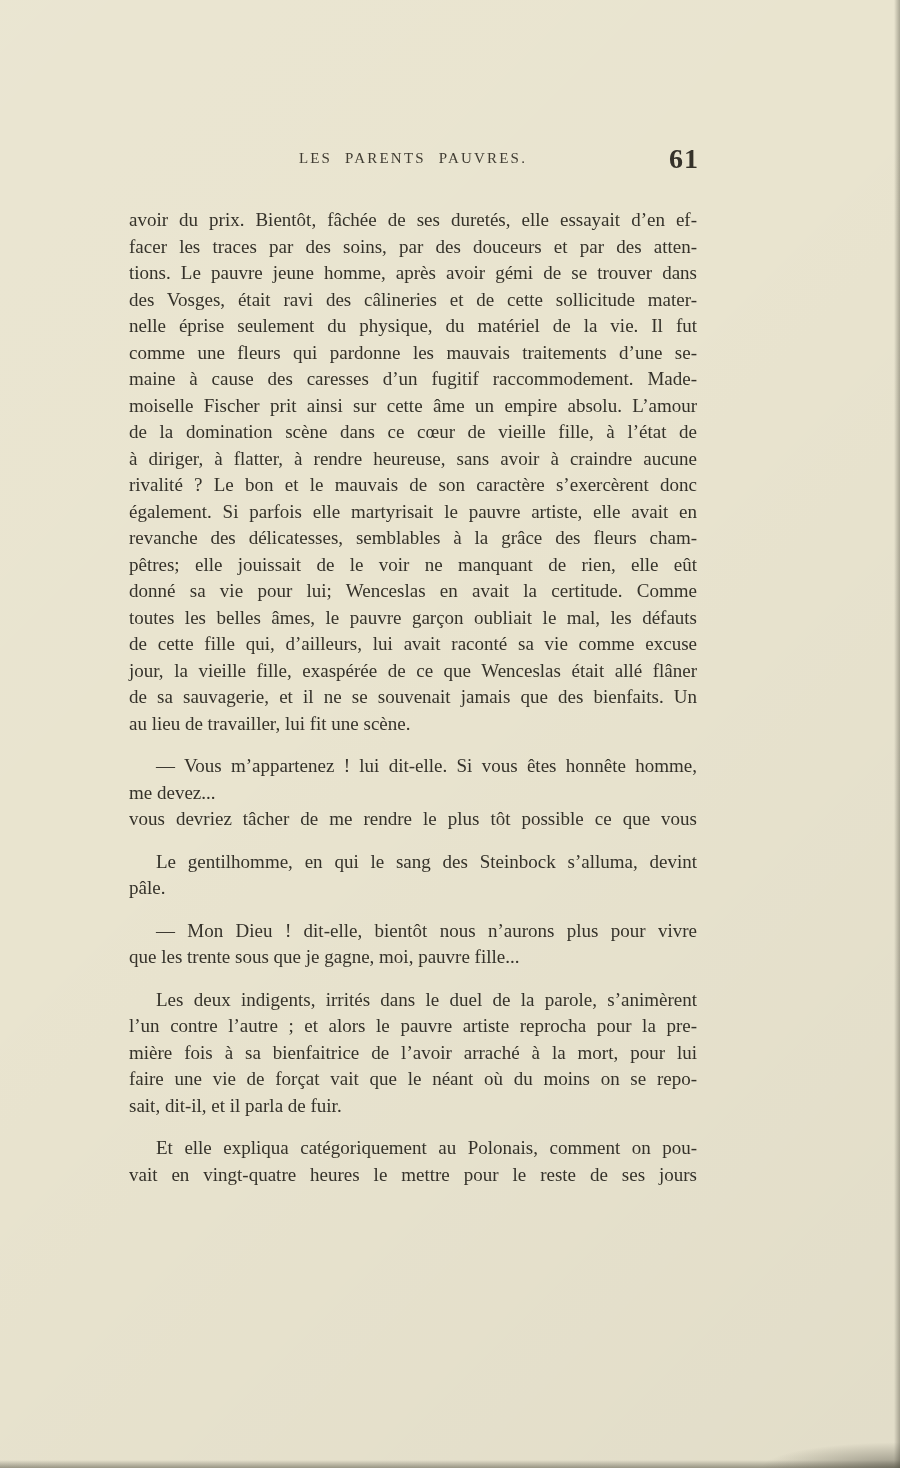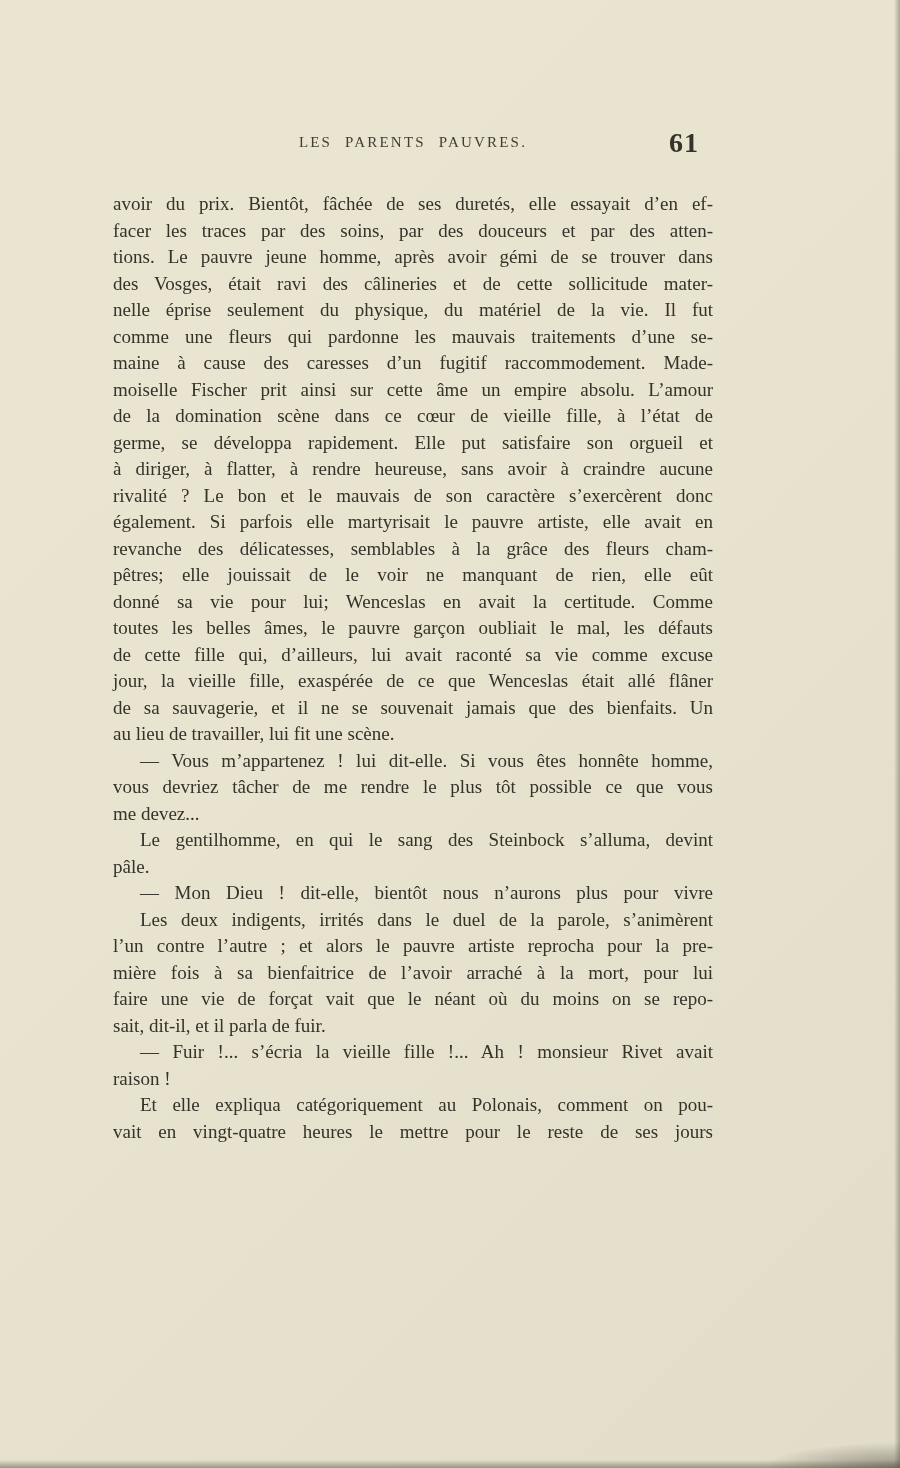--- a/index.html
+++ b/index.html
@@ -39,21 +39,21 @@
   .edge-corner {
     position: absolute;
     bottom: 0;
     right: 0;
     width: 140px;
     height: 26px;
     background: radial-gradient(ellipse at 100% 100%, rgba(80,78,66,0.55) 0%, rgba(80,78,66,0.0) 70%);
   }
   .header {
     position: absolute;
-    top: 134px;
+    top: 150px;
     left: 113px;
     width: 600px;
     height: 30px;
   }
   .running-title {
     display: block;
     text-align: center;
     font-size: 15px;
     letter-spacing: 2.2px;
     word-spacing: 7px;
@@ -69,21 +69,21 @@
     color: #35322a;
   }
   .body-text {
     position: absolute;
     top: 191px;
     left: 113px;
     width: 600px;
     font-size: 19px;
     line-height: 26.5px;
   }
-  .paragraph { margin: 0; }
+  .paragraph { margin: 16px; }
   .line {
     text-align: justify;
     text-align-last: justify;
     white-space: normal;
   }
   .line.last {
     text-align-last: left;
   }
   .line.indent {
     text-indent: 27px;
@@ -103,55 +103,51 @@
       <div class="paragraph">
         <div class="line">avoir du prix. Bientôt, fâchée de ses duretés, elle essayait d’en ef-</div>
         <div class="line">facer les traces par des soins, par des douceurs et par des atten-</div>
         <div class="line">tions. Le pauvre jeune homme, après avoir gémi de se trouver dans</div>
         <div class="line">des Vosges, était ravi des câlineries et de cette sollicitude mater-</div>
         <div class="line">nelle éprise seulement du physique, du matériel de la vie. Il fut</div>
         <div class="line">comme une fleurs qui pardonne les mauvais traitements d’une se-</div>
         <div class="line">maine à cause des caresses d’un fugitif raccommodement. Made-</div>
         <div class="line">moiselle Fischer prit ainsi sur cette âme un empire absolu. L’amour</div>
         <div class="line">de la domination scène dans ce cœur de vieille fille, à l’état de</div>
-        <div class="line">germe, se développa rapidement. Elle put satisfaire son orgueil et</div>
         <div class="line">à diriger, à flatter, à rendre heureuse, sans avoir à craindre aucune</div>
         <div class="line">rivalité ? Le bon et le mauvais de son caractère s’exercèrent donc</div>
         <div class="line">également. Si parfois elle martyrisait le pauvre artiste, elle avait en</div>
         <div class="line">revanche des délicatesses, semblables à la grâce des fleurs cham-</div>
         <div class="line">pêtres; elle jouissait de le voir ne manquant de rien, elle eût</div>
         <div class="line">donné sa vie pour lui; Wenceslas en avait la certitude. Comme</div>
         <div class="line">toutes les belles âmes, le pauvre garçon oubliait le mal, les défauts</div>
         <div class="line">de cette fille qui, d’ailleurs, lui avait raconté sa vie comme excuse</div>
         <div class="line">jour, la vieille fille, exaspérée de ce que Wenceslas était allé flâner</div>
         <div class="line">de sa sauvagerie, et il ne se souvenait jamais que des bienfaits. Un</div>
         <div class="line last">au lieu de travailler, lui fit une scène.</div>
       </div>
       <div class="paragraph">
         <div class="line indent">— Vous m’appartenez ! lui dit-elle. Si vous êtes honnête homme,</div>
+        <div class="line last">me devez...</div>
         <div class="line">vous devriez tâcher de me rendre le plus tôt possible ce que vous</div>
-        <div class="line last">me devez...</div>
       </div>
       <div class="paragraph">
         <div class="line indent">Le gentilhomme, en qui le sang des Steinbock s’alluma, devint</div>
         <div class="line last">pâle.</div>
       </div>
       <div class="paragraph">
         <div class="line indent">— Mon Dieu ! dit-elle, bientôt nous n’aurons plus pour vivre</div>
+        <div class="line last">que les trente sous que je gagne, moi, pauvre fille...</div>
       </div>
       <div class="paragraph">
         <div class="line indent">Les deux indigents, irrités dans le duel de la parole, s’animèrent</div>
         <div class="line">l’un contre l’autre ; et alors le pauvre artiste reprocha pour la pre-</div>
         <div class="line">mière fois à sa bienfaitrice de l’avoir arraché à la mort, pour lui</div>
         <div class="line">faire une vie de forçat vait que le néant où du moins on se repo-</div>
         <div class="line last">sait, dit-il, et il parla de fuir.</div>
-      </div>
-      <div class="paragraph">
-        <div class="line indent">— Fuir !... s’écria la vieille fille !... Ah ! monsieur Rivet avait</div>
-        <div class="line last">raison !</div>
       </div>
       <div class="paragraph">
         <div class="line indent">Et elle expliqua catégoriquement au Polonais, comment on pou-</div>
         <div class="line">vait en vingt-quatre heures le mettre pour le reste de ses jours</div>
       </div>
     </div>
 
   <div class="edge-right"></div>
   <div class="edge-bottom"></div>
   <div class="edge-corner"></div>

